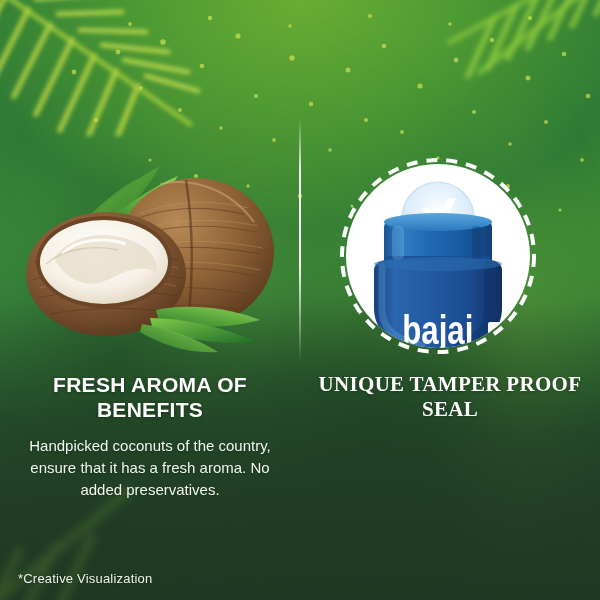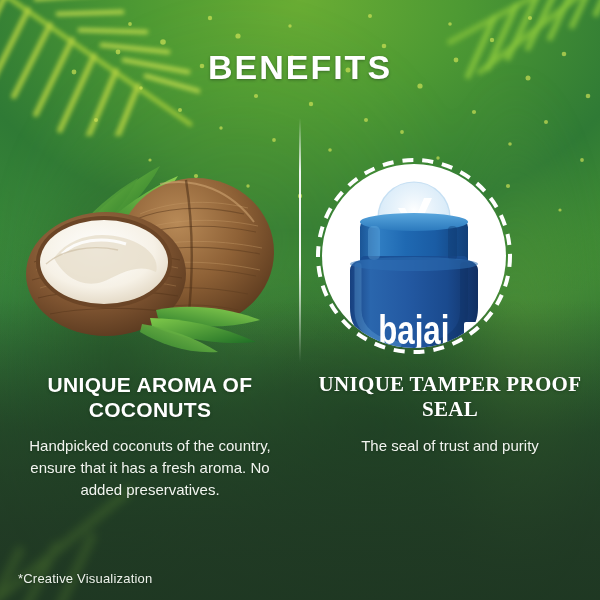--- a/index.html
+++ b/index.html
@@ -79,21 +79,21 @@
     padding:0 28px;box-sizing:border-box;
     text-shadow:0 1px 2px rgba(18,40,20,.45);
   }
   .panel-right .heading{top:222px;font-family:Liberation Serif, serif;}
   .panel-right .body-text{top:285px;}
 
   
   .coconut-wrap{position:absolute;left:10px;top:8px;width:280px;height:200px;}
 
   
-  .seal-wrap{position:absolute;left:14px;top:8px;width:200px;height:200px;}
+  .seal-wrap{position:absolute;left:38px;top:8px;width:200px;height:200px;}
 
   
   .footnote{
     position:absolute;left:18px;bottom:14px;
     color:#eef2ec;font-size:13px;letter-spacing:.2px;
     text-shadow:0 1px 2px rgba(18,40,20,.5);
   }
 </style>
 </head>
 <body>
@@ -200,21 +200,20 @@
         <circle cx="588" cy="96" r="2.3"></circle>
       <circle cx="130" cy="24" r="1.9"></circle>
         <circle cx="210" cy="18" r="2.2"></circle>
       <circle cx="290" cy="26" r="1.7"></circle>
         <circle cx="370" cy="16" r="2.0"></circle>
       <circle cx="450" cy="24" r="1.8"></circle>
         <circle cx="530" cy="18" r="2.1"></circle>
     </g>
   </svg>
 
-  <div class="title">BENEFITS</div>
 
   <div class="divider"></div>
 
   <div class="panel panel-left">
     <div class="art">
       <div class="coconut-wrap">
         <svg viewBox="0 0 280 200" width="280" height="200">
           <defs>
             <radialGradient id="husk" cx="38%" cy="30%" r="78%">
               <stop offset="0%" stop-color="#b88a57"></stop>
@@ -290,21 +289,21 @@
 
           <g>
             <path d="M146 152 C 176 146, 214 148, 250 162 C 214 172, 176 170, 148 160 Z" fill="url(#leafB)"></path>
             <path d="M140 160 C 172 160, 212 168, 246 184 C 208 188, 168 180, 142 168 Z" fill="url(#leafA)"></path>
             <path d="M132 166 C 158 170, 186 180, 208 194 C 178 196, 150 186, 130 174 Z" fill="url(#leafB)" opacity="0.9"></path>
           </g>
         </svg>
       </div>
     </div>
 
-    <div class="heading">UNIQUE AROMA OF COCONUTS</div>
+    <div class="heading">FRESH AROMA OF BENEFITS</div>
     <div class="body-text">Handpicked coconuts of the country, ensure that it has a fresh aroma. No added preservatives.</div>
   </div>
 
   <div class="panel panel-right">
     <div class="art">
       <div class="seal-wrap">
         <svg viewBox="0 0 200 200" width="200" height="200">
           <defs>
             <clipPath id="circleClip">
                 <circle cx="100" cy="98" r="92"></circle>
@@ -368,18 +367,17 @@
               <path d="M154 182 C 156 170, 164 166, 170 166 C 170 176, 164 183, 154 182 Z" fill="#3a9c3c"></path>
             </g>
           </g>
 
           <circle cx="100" cy="98" r="96" fill="none" stroke="#ffffff" stroke-width="4" stroke-dasharray="11 9" stroke-linecap="butt"></circle>
         </svg>
       </div>
     </div>
 
     <div class="heading">UNIQUE TAMPER PROOF SEAL</div>
-    <div class="body-text">The seal of trust and purity</div>
   </div>
 
   <div class="footnote">*Creative Visualization</div>
 
 </div>
 
 </body></html>

